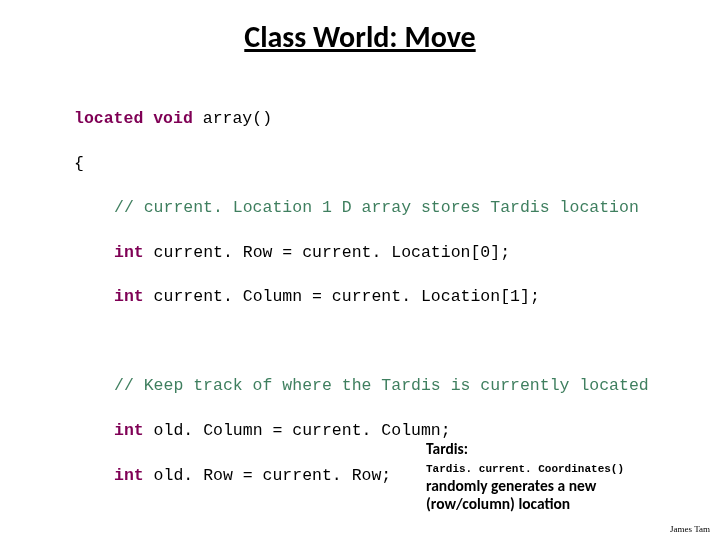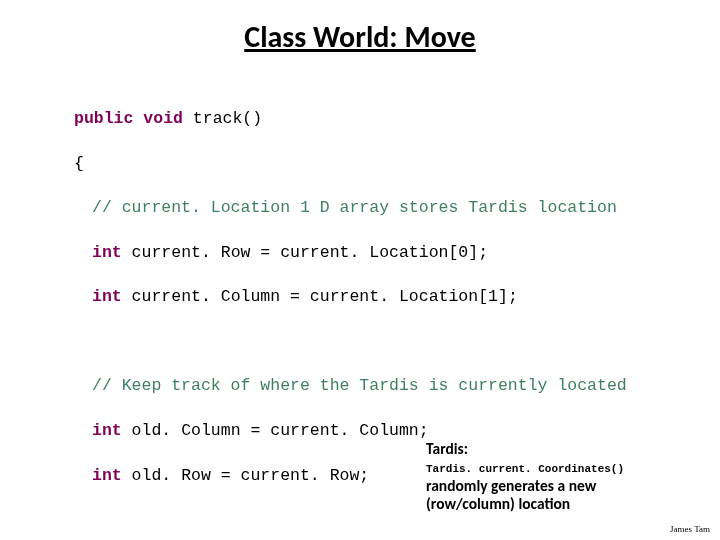--- a/index.html
+++ b/index.html
@@ -33,21 +33,21 @@
     top: 86px;
     font-family: "Courier New", Courier, monospace;
     font-size: 16.5px;
     line-height: 1.35;
     color: #000;
     white-space: pre;
   }
   .kw   { color: #7f0055; font-weight: bold; }  
   .cm   { color: #3f7f5f; }
   .indent1 { margin-left: 0px; }
-  .indent2 { margin-left: 18px; }
+  .indent2 { margin-left: 40px; }
   .code-line { display: block; }
 
   .recall-box {
     position: absolute;
     left: 426px;
     top: 440px;
     width: 260px;
     font-family: "Calibri", "Segoe UI", sans-serif;
     font-size: 15.5px;
     line-height: 1.18;
@@ -69,21 +69,21 @@
   }
 </style>
 </head>
 <body>
 
 <div class="slide">
 
   <div class="title">Class World: Move</div>
 
   <div class="code-block">
-<span class="code-line indent1"><span class="kw">public</span> <span class="kw">void</span><span> track()</span></span>
+<span class="code-line indent1"><span class="kw">located</span> <span class="kw">void</span><span> array()</span></span>
 <span class="code-line indent1">{</span>
 <span class="code-line indent2 cm">// current. Location 1 D array stores Tardis location</span>
 <span class="code-line indent2"><span class="kw">int</span><span> current. Row = current. Location[0];</span></span>
 <span class="code-line indent2"><span class="kw">int</span><span> current. Column = current. Location[1];</span></span>
 <span class="code-line"> </span>
 <span class="code-line indent2 cm">// Keep track of where the Tardis is currently located</span>
 <span class="code-line indent2"><span class="kw">int</span><span> old. Column = current. Column;</span></span>
 <span class="code-line indent2"><span class="kw">int</span><span> old. Row = current. Row;</span></span>
 <span class="code-line"> </span>
 

